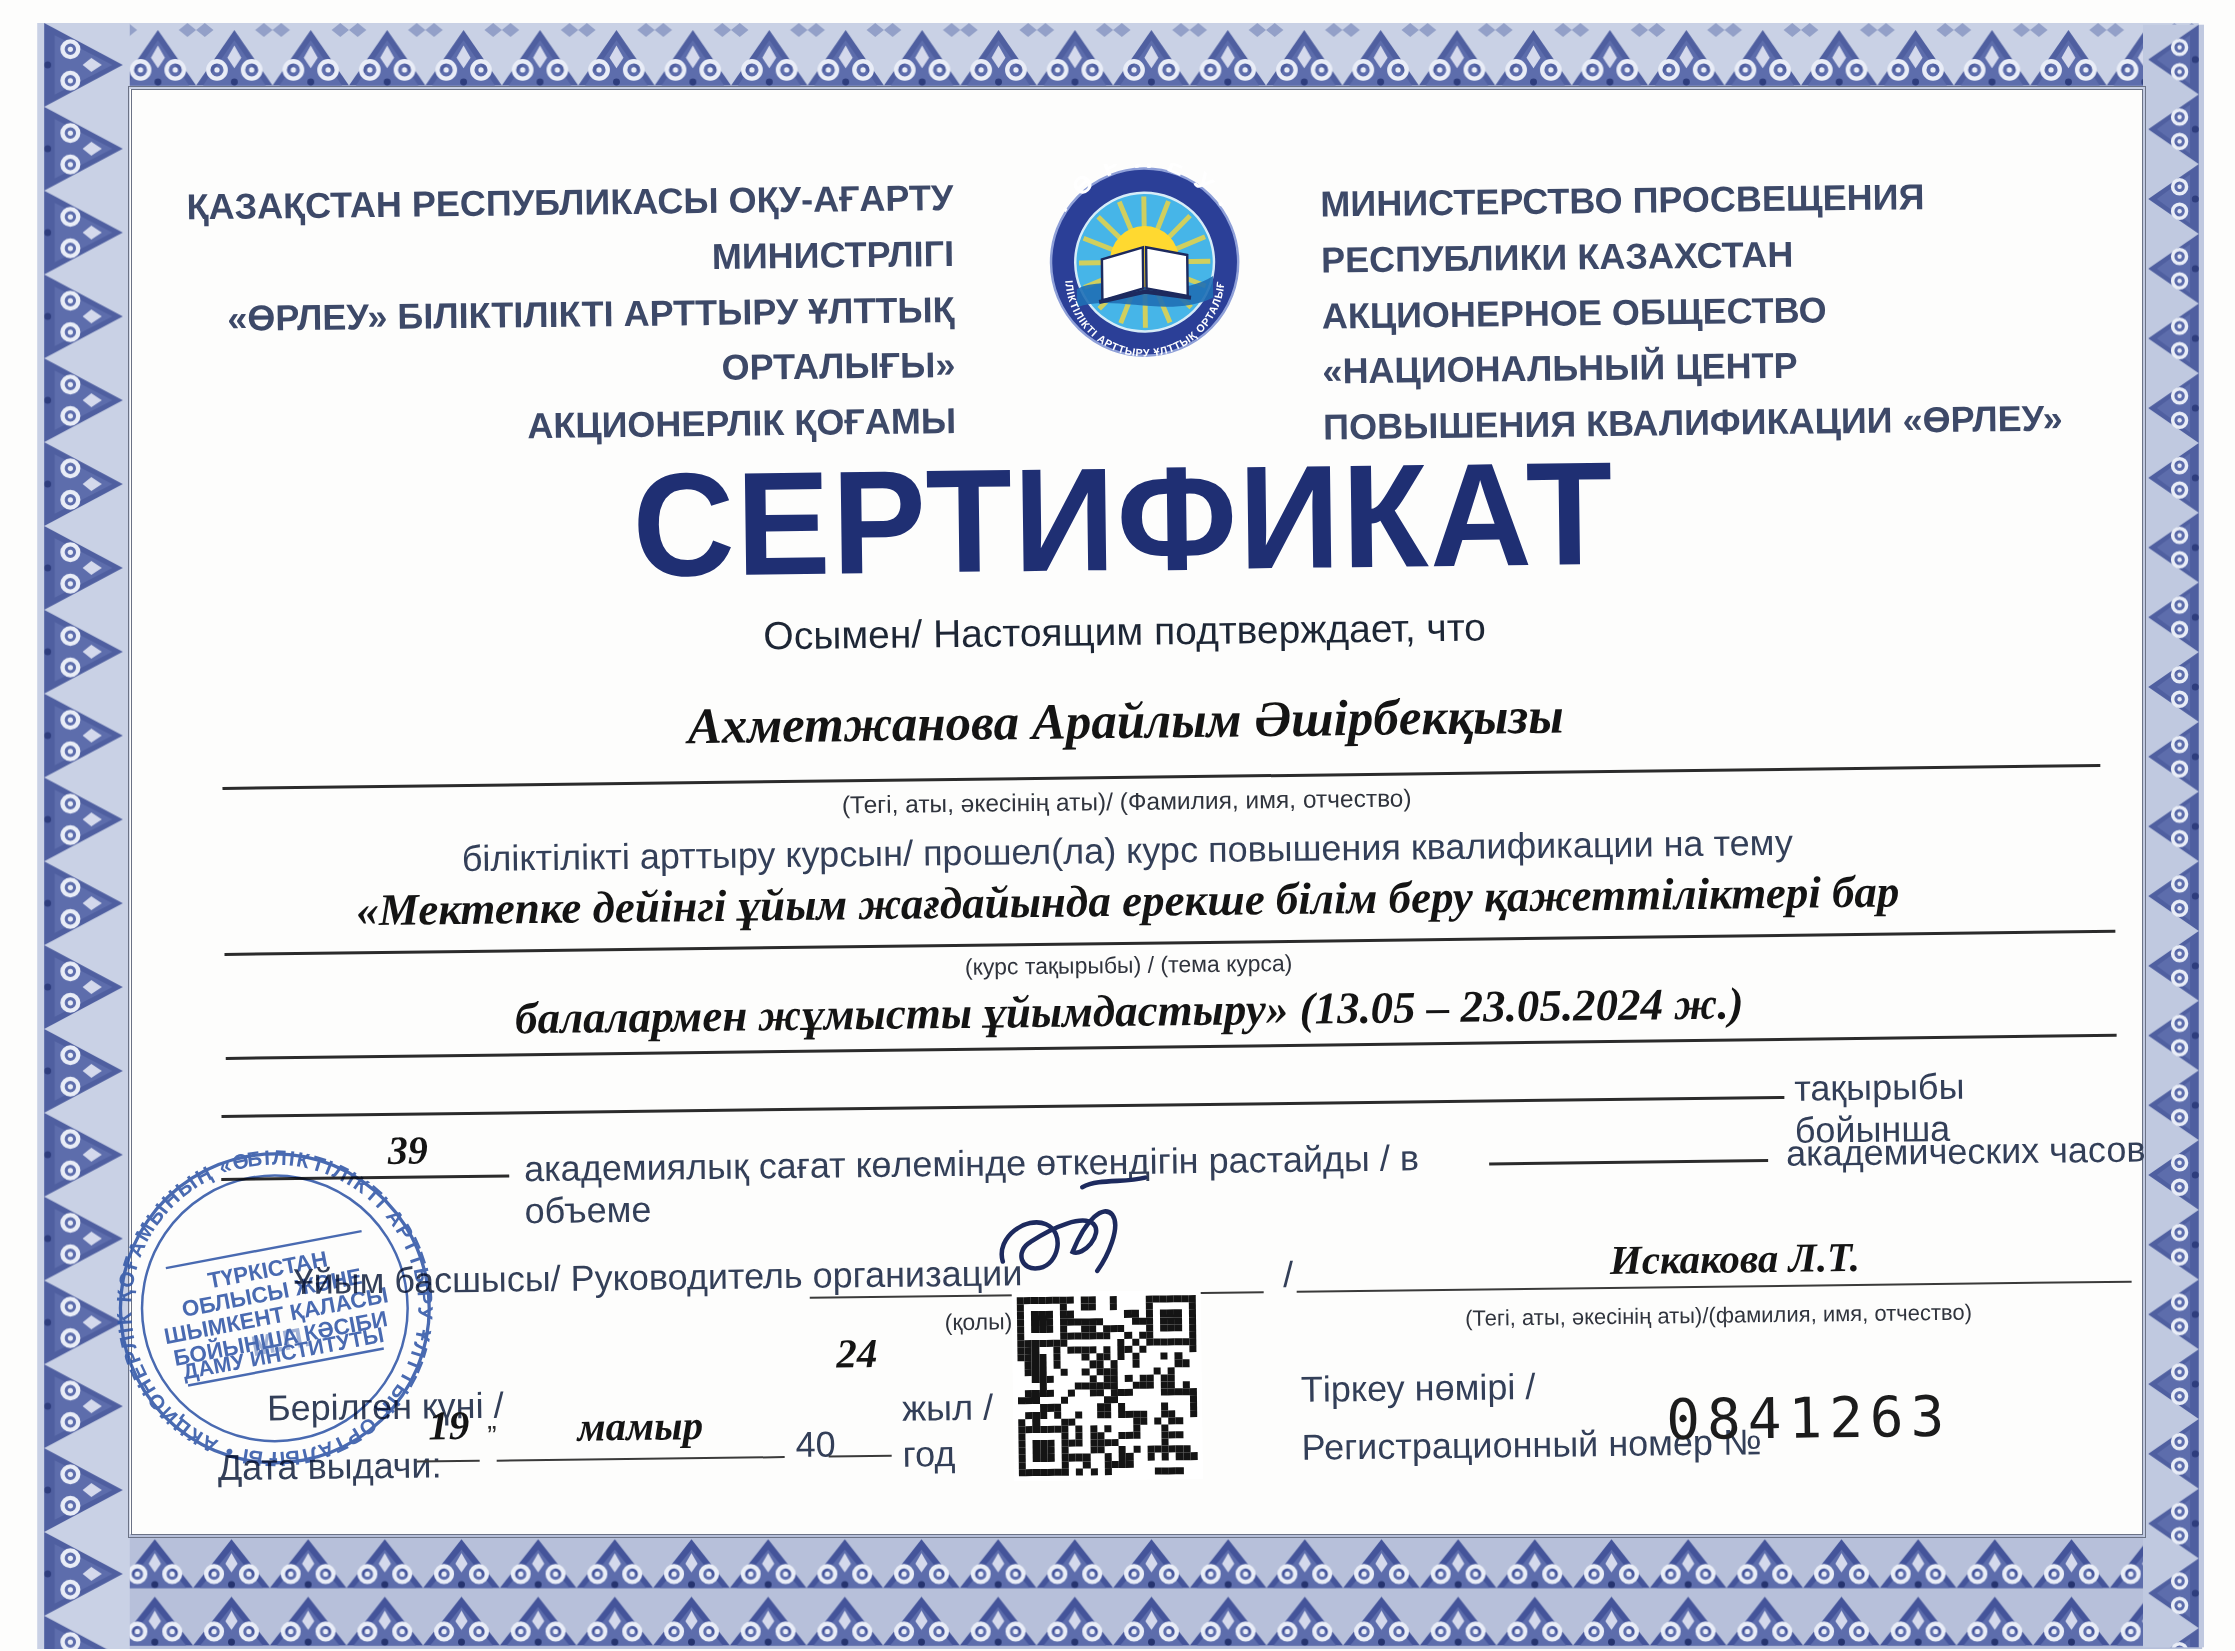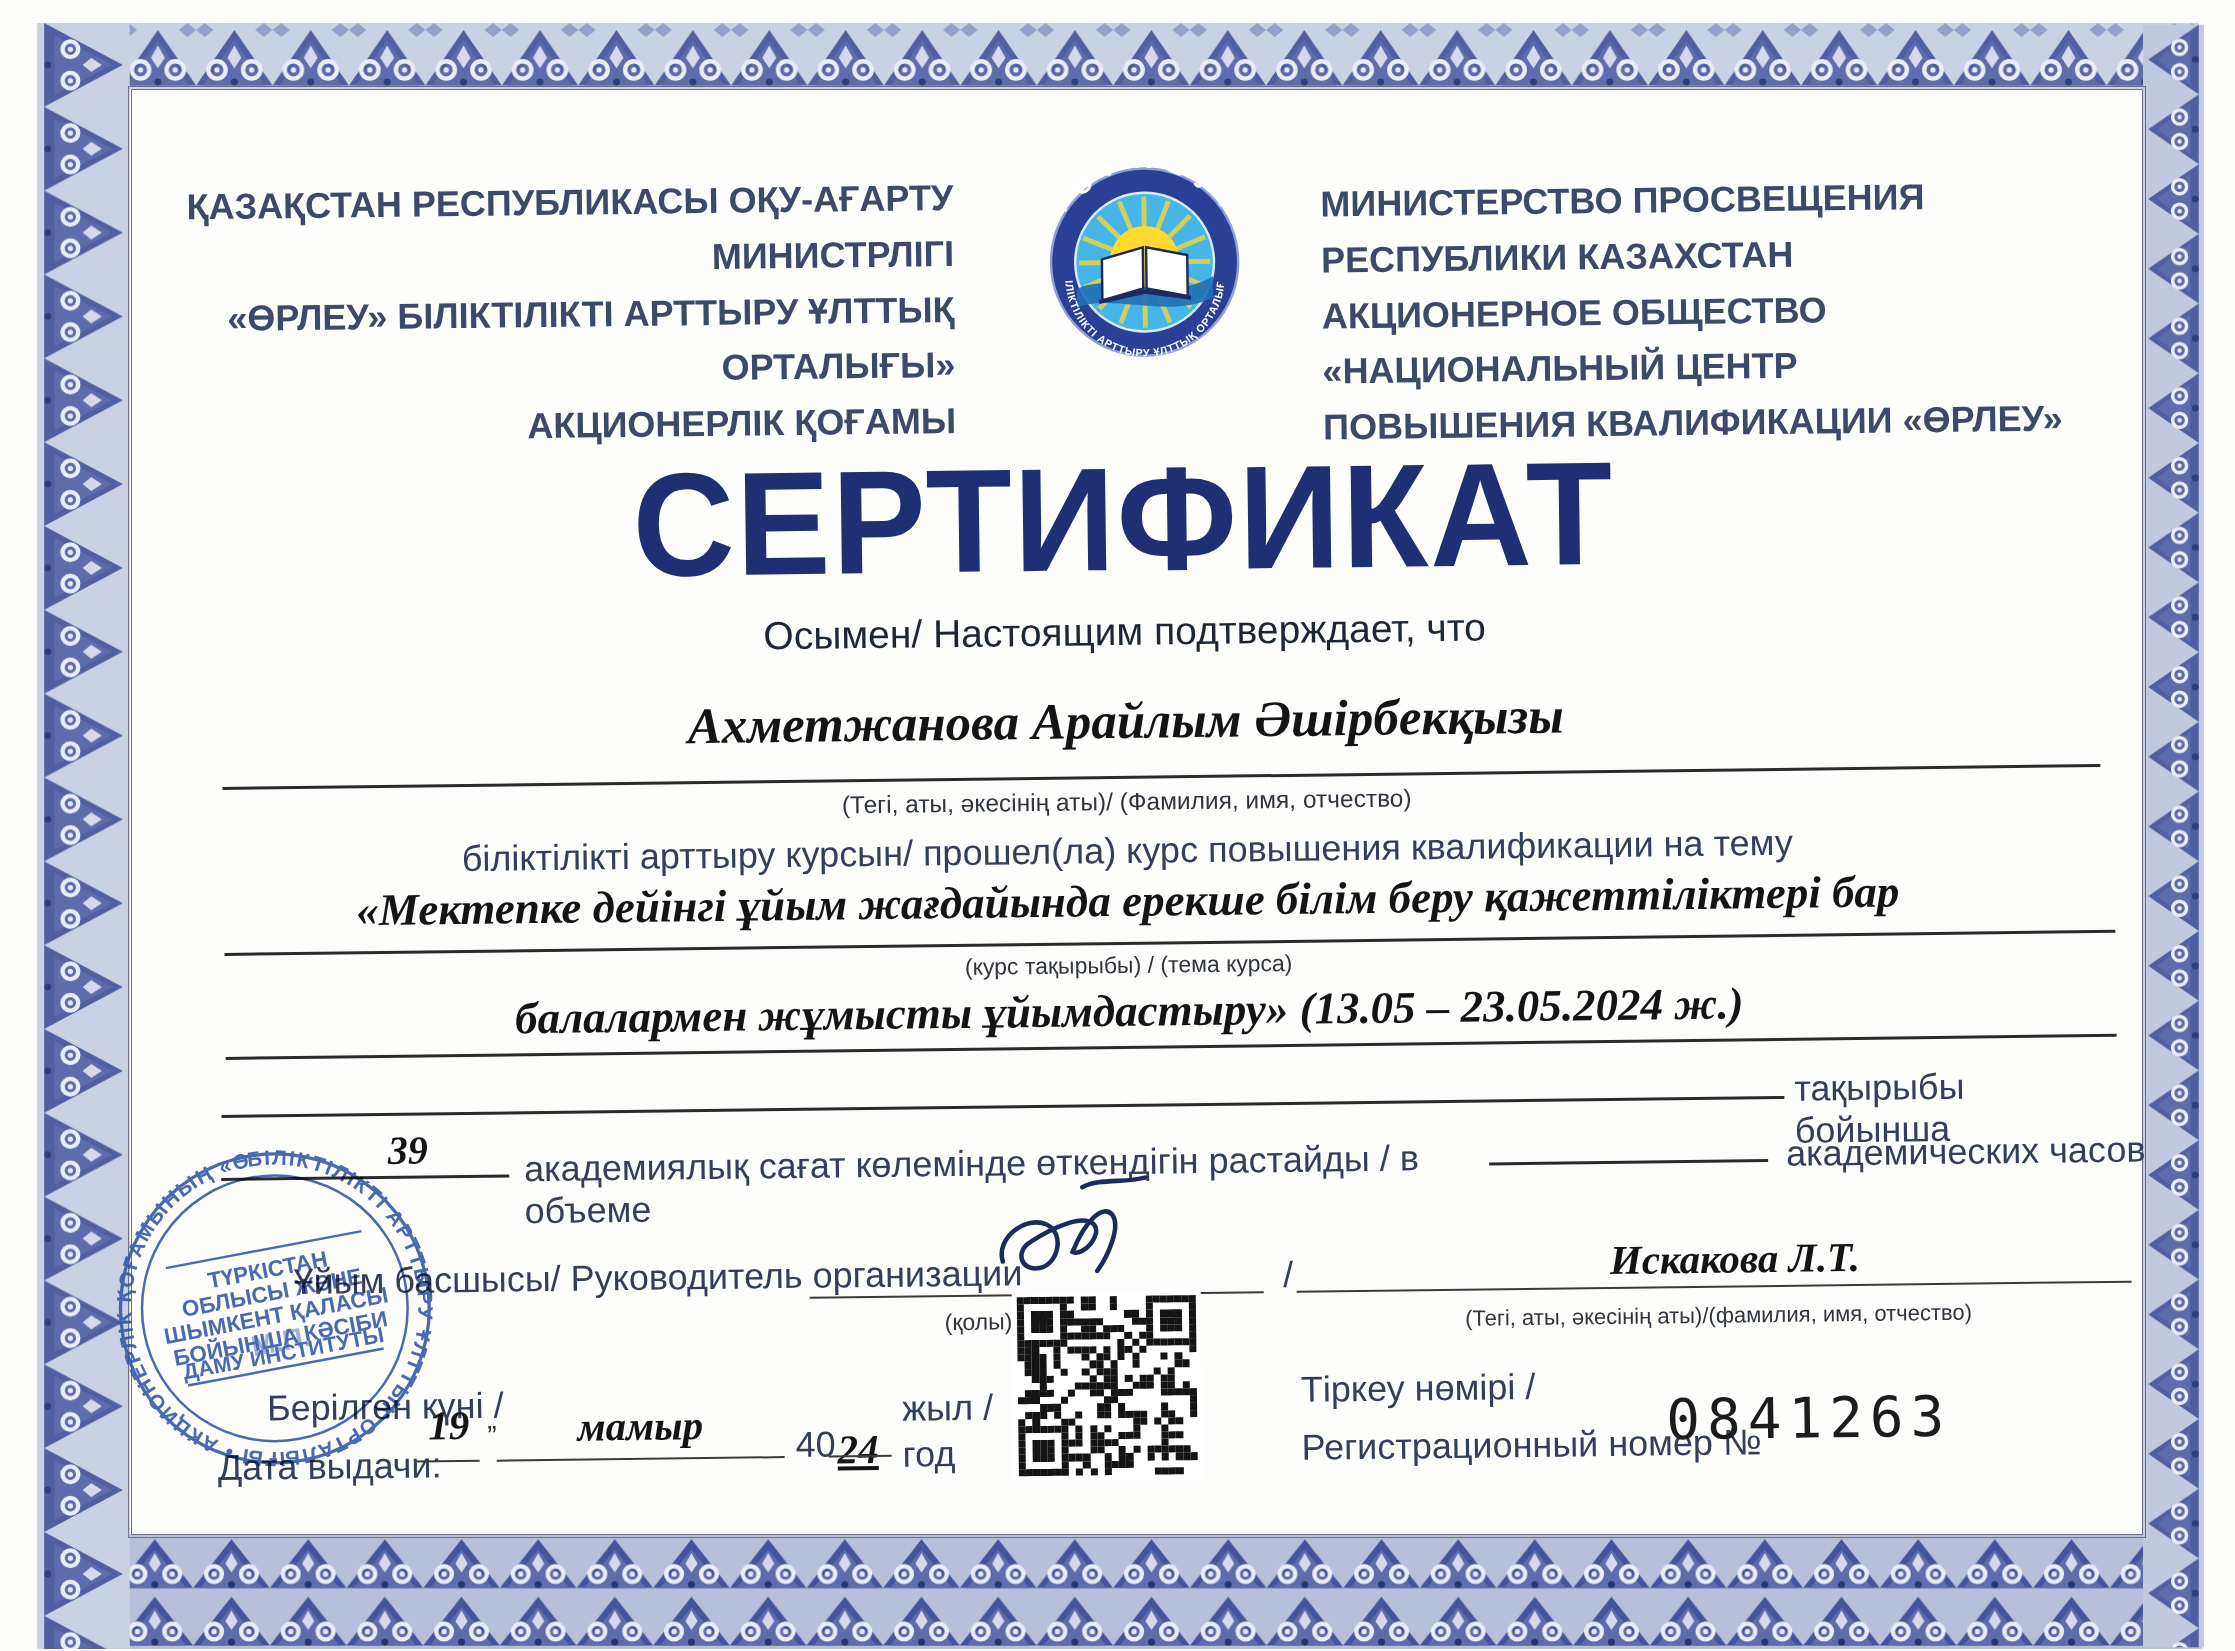--- a/index.html
+++ b/index.html
@@ -824,21 +824,21 @@
 
     <div class="abs body-sans" style="left:260px;top:1377px;width:367px;text-align:left;">Берілген күні /</div>
     <div class="abs body-sans" style="left:210px;top:1436px;width:367px;text-align:left;">Дата выдачи:</div>
 
     <div class="abs serifit" style="left:421px;top:1393px;font-size:41px;">19</div>
     <div class="abs" style="left:480px;top:1396px;font-size:28px;color:#2b2b2b;">„</div>
     <div class="rule thin" style="left:409px;top:1452px;width:63px;"></div>
     <div class="abs serifit" style="left:489px;top:1396px;width:288px;font-size:41px;text-align:center;">мамыр</div>
     <div class="rule thin" style="left:489px;top:1452px;width:288px;"></div>
     <div class="abs body-sans" style="left:788px;top:1420px;width:61px;text-align:left;">40</div>
-    <div class="abs serifit" style="left:830px;top:1422px;font-size:41px;text-decoration:underline;">24</div>
+    <div class="abs serifit" style="left:830px;top:1326px;font-size:41px;">24</div>
     <div class="rule thin" style="left:821px;top:1452px;width:63px;"></div>
     <div class="abs body-sans" style="left:895px;top:1385px;width:175px;text-align:left;">жыл /</div>
     <div class="abs body-sans" style="left:895px;top:1431px;width:175px;text-align:left;">год</div>
 
     <div class="abs body-sans" style="left:1294px;top:1371px;width:524px;text-align:left;">Тіркеу нөмірі /</div>
     <div class="abs body-sans" style="left:1294px;top:1429px;width:524px;text-align:left;">Регистрационный номер №</div>
     <div class="abs num" style="left:1659px;top:1394px;">0841263</div>
 
     <svg class="abs stamp" style="left:103px;top:1132px;transform:rotate(-10deg);" width="332" height="332" viewBox="0 0 400 400">
       <circle cx="200" cy="200" r="186" fill="none" stroke="#2f55a6" stroke-width="4"></circle>

